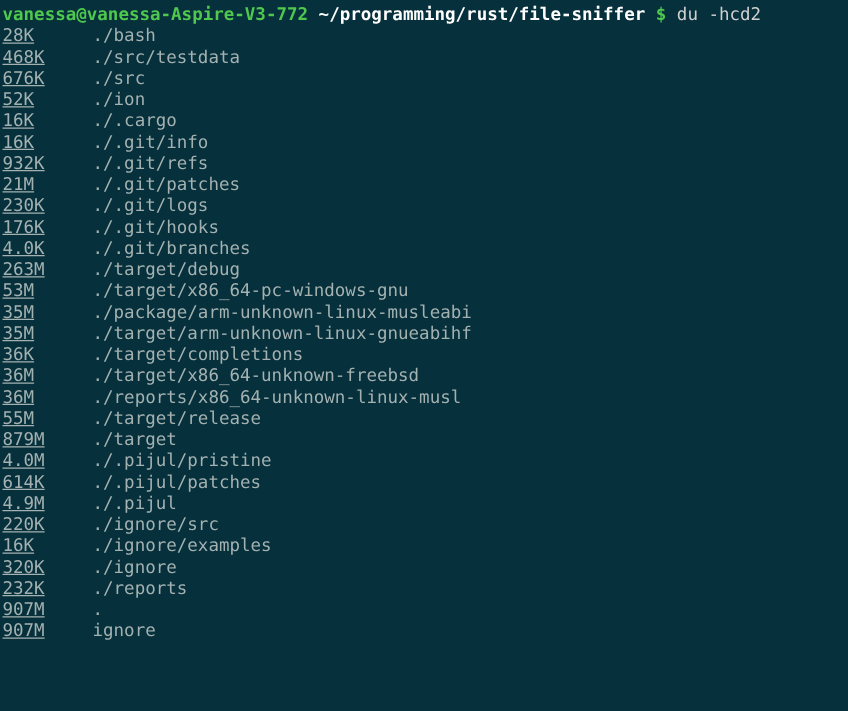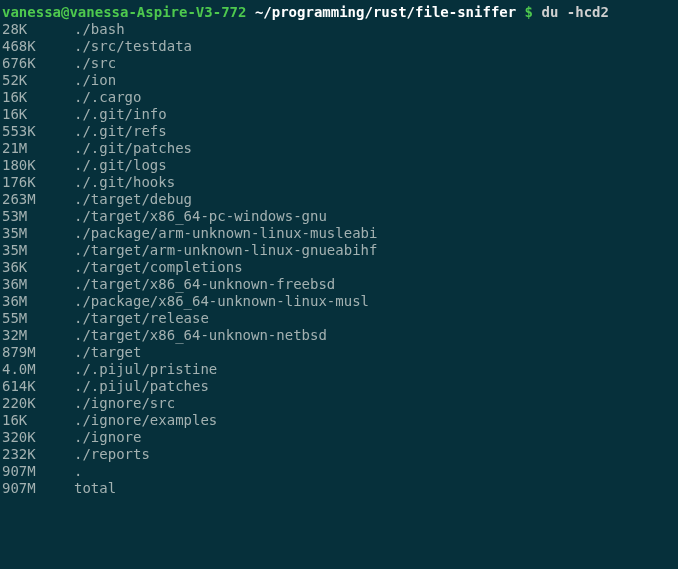--- a/index.html
+++ b/index.html
@@ -29,57 +29,58 @@
     .cwd {
       color: #ffffff;
       font-weight: bold;
     }
     .dollar {
       color: #4ec94e;
       font-weight: bold;
     }
     .command {
       color: #d0d0d0;
-      font-weight: bold;
     }
     .output-line {
       white-space: pre;
       color: #a3b1b1;
     }
     .size-col {
       display: inline-block;
       width: 72px;
+      text-decoration: underline;
     }
   </style>
 </head>
 <body>
 
 <div class="prompt-line"><span class="user-host">vanessa@vanessa-Aspire-V3-772</span> <span class="cwd">~/programming/rust/file-sniffer</span> <span class="dollar">$</span> <span class="command">du -hcd2</span></div>
 <div id="output">
     <div class="output-line"><span class="size-col">28K</span><span>./bash</span></div>
     <div class="output-line"><span class="size-col">468K</span><span>./src/testdata</span></div>
     <div class="output-line"><span class="size-col">676K</span><span>./src</span></div>
     <div class="output-line"><span class="size-col">52K</span><span>./ion</span></div>
     <div class="output-line"><span class="size-col">16K</span><span>./.cargo</span></div>
     <div class="output-line"><span class="size-col">16K</span><span>./.git/info</span></div>
-    <div class="output-line"><span class="size-col">553K</span><span>./.git/refs</span></div>
+    <div class="output-line"><span class="size-col">932K</span><span>./.git/refs</span></div>
     <div class="output-line"><span class="size-col">21M</span><span>./.git/patches</span></div>
-    <div class="output-line"><span class="size-col">180K</span><span>./.git/logs</span></div>
+    <div class="output-line"><span class="size-col">230K</span><span>./.git/logs</span></div>
     <div class="output-line"><span class="size-col">176K</span><span>./.git/hooks</span></div>
+    <div class="output-line"><span class="size-col">4.0K</span><span>./.git/branches</span></div>
     <div class="output-line"><span class="size-col">263M</span><span>./target/debug</span></div>
     <div class="output-line"><span class="size-col">53M</span><span>./target/x86_64-pc-windows-gnu</span></div>
     <div class="output-line"><span class="size-col">35M</span><span>./package/arm-unknown-linux-musleabi</span></div>
     <div class="output-line"><span class="size-col">35M</span><span>./target/arm-unknown-linux-gnueabihf</span></div>
     <div class="output-line"><span class="size-col">36K</span><span>./target/completions</span></div>
     <div class="output-line"><span class="size-col">36M</span><span>./target/x86_64-unknown-freebsd</span></div>
-    <div class="output-line"><span class="size-col">36M</span><span>./package/x86_64-unknown-linux-musl</span></div>
+    <div class="output-line"><span class="size-col">36M</span><span>./reports/x86_64-unknown-linux-musl</span></div>
     <div class="output-line"><span class="size-col">55M</span><span>./target/release</span></div>
-    <div class="output-line"><span class="size-col">32M</span><span>./target/x86_64-unknown-netbsd</span></div>
     <div class="output-line"><span class="size-col">879M</span><span>./target</span></div>
     <div class="output-line"><span class="size-col">4.0M</span><span>./.pijul/pristine</span></div>
     <div class="output-line"><span class="size-col">614K</span><span>./.pijul/patches</span></div>
+    <div class="output-line"><span class="size-col">4.9M</span><span>./.pijul</span></div>
     <div class="output-line"><span class="size-col">220K</span><span>./ignore/src</span></div>
     <div class="output-line"><span class="size-col">16K</span><span>./ignore/examples</span></div>
     <div class="output-line"><span class="size-col">320K</span><span>./ignore</span></div>
     <div class="output-line"><span class="size-col">232K</span><span>./reports</span></div>
     <div class="output-line"><span class="size-col">907M</span><span>.</span></div>
-    <div class="output-line"><span class="size-col">907M</span><span>total</span></div>
+    <div class="output-line"><span class="size-col">907M</span><span>ignore</span></div>
   </div>
 
 </body></html>

